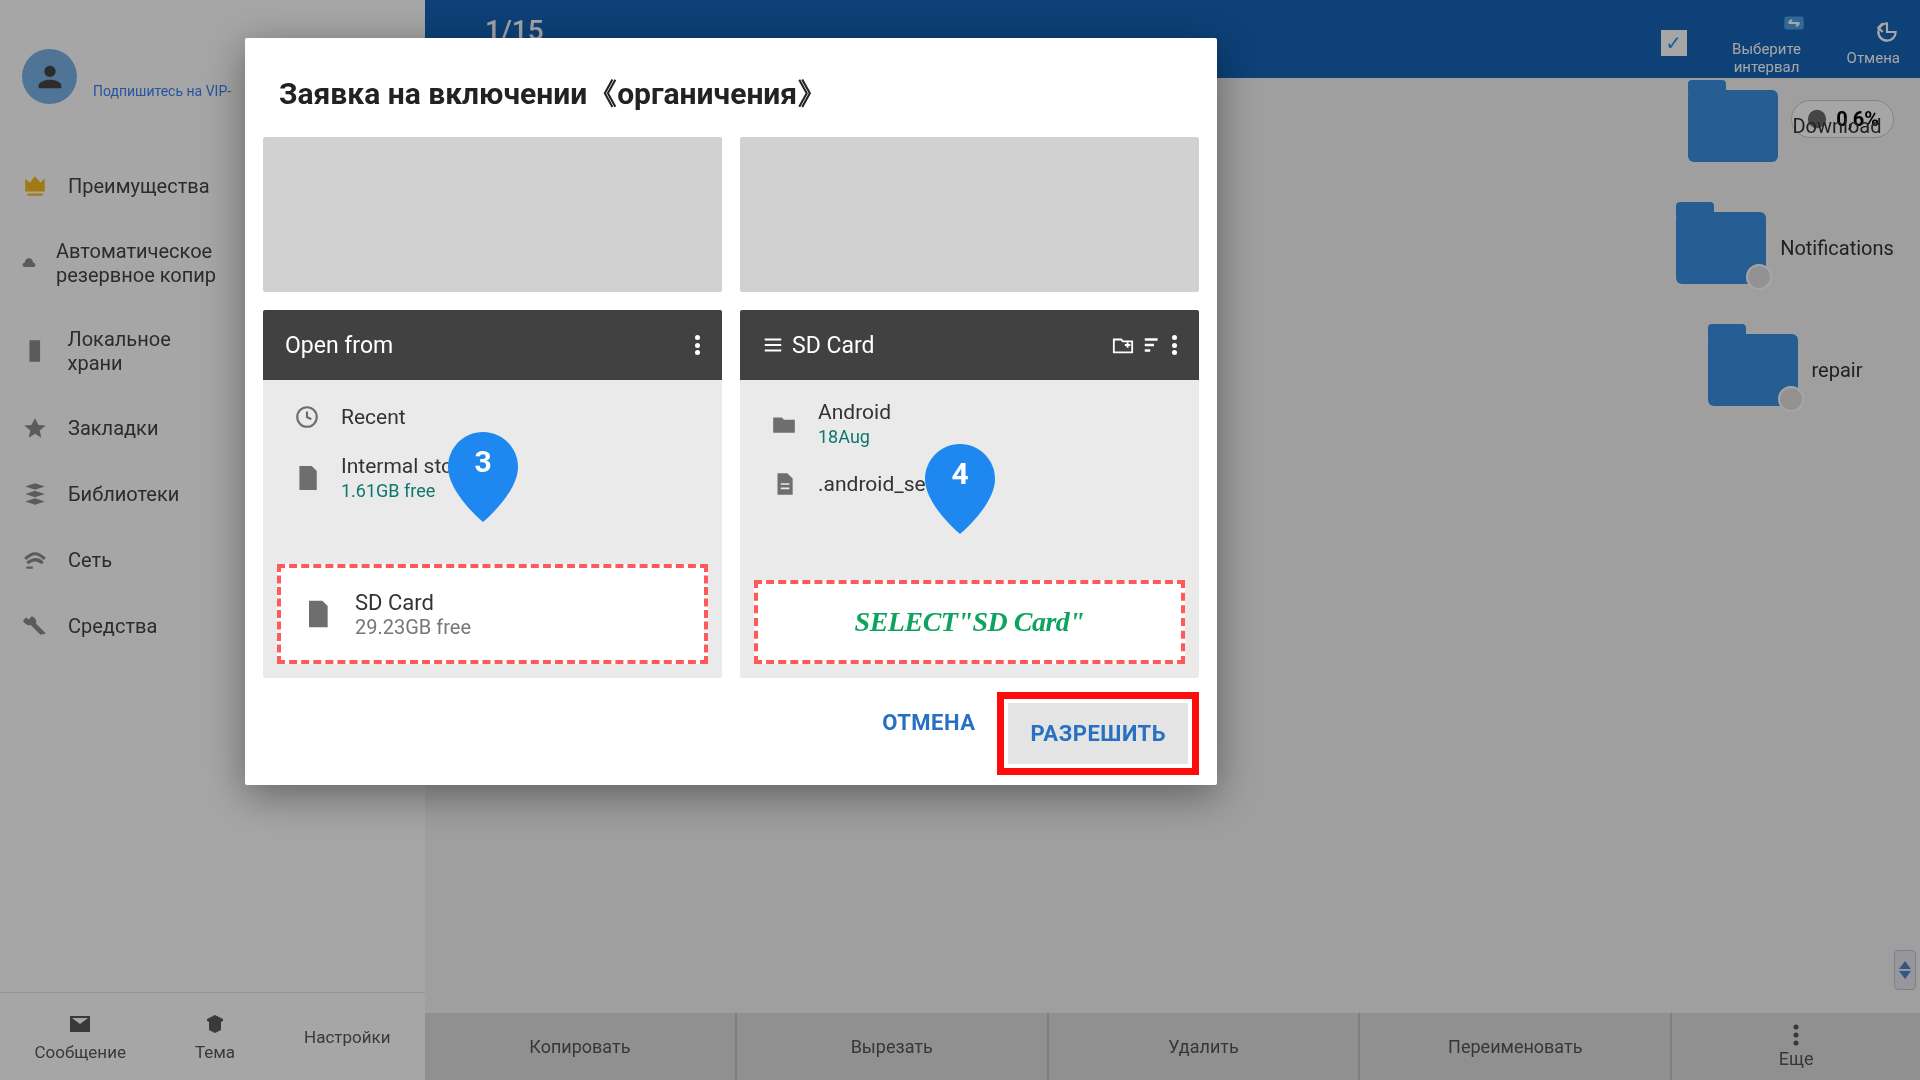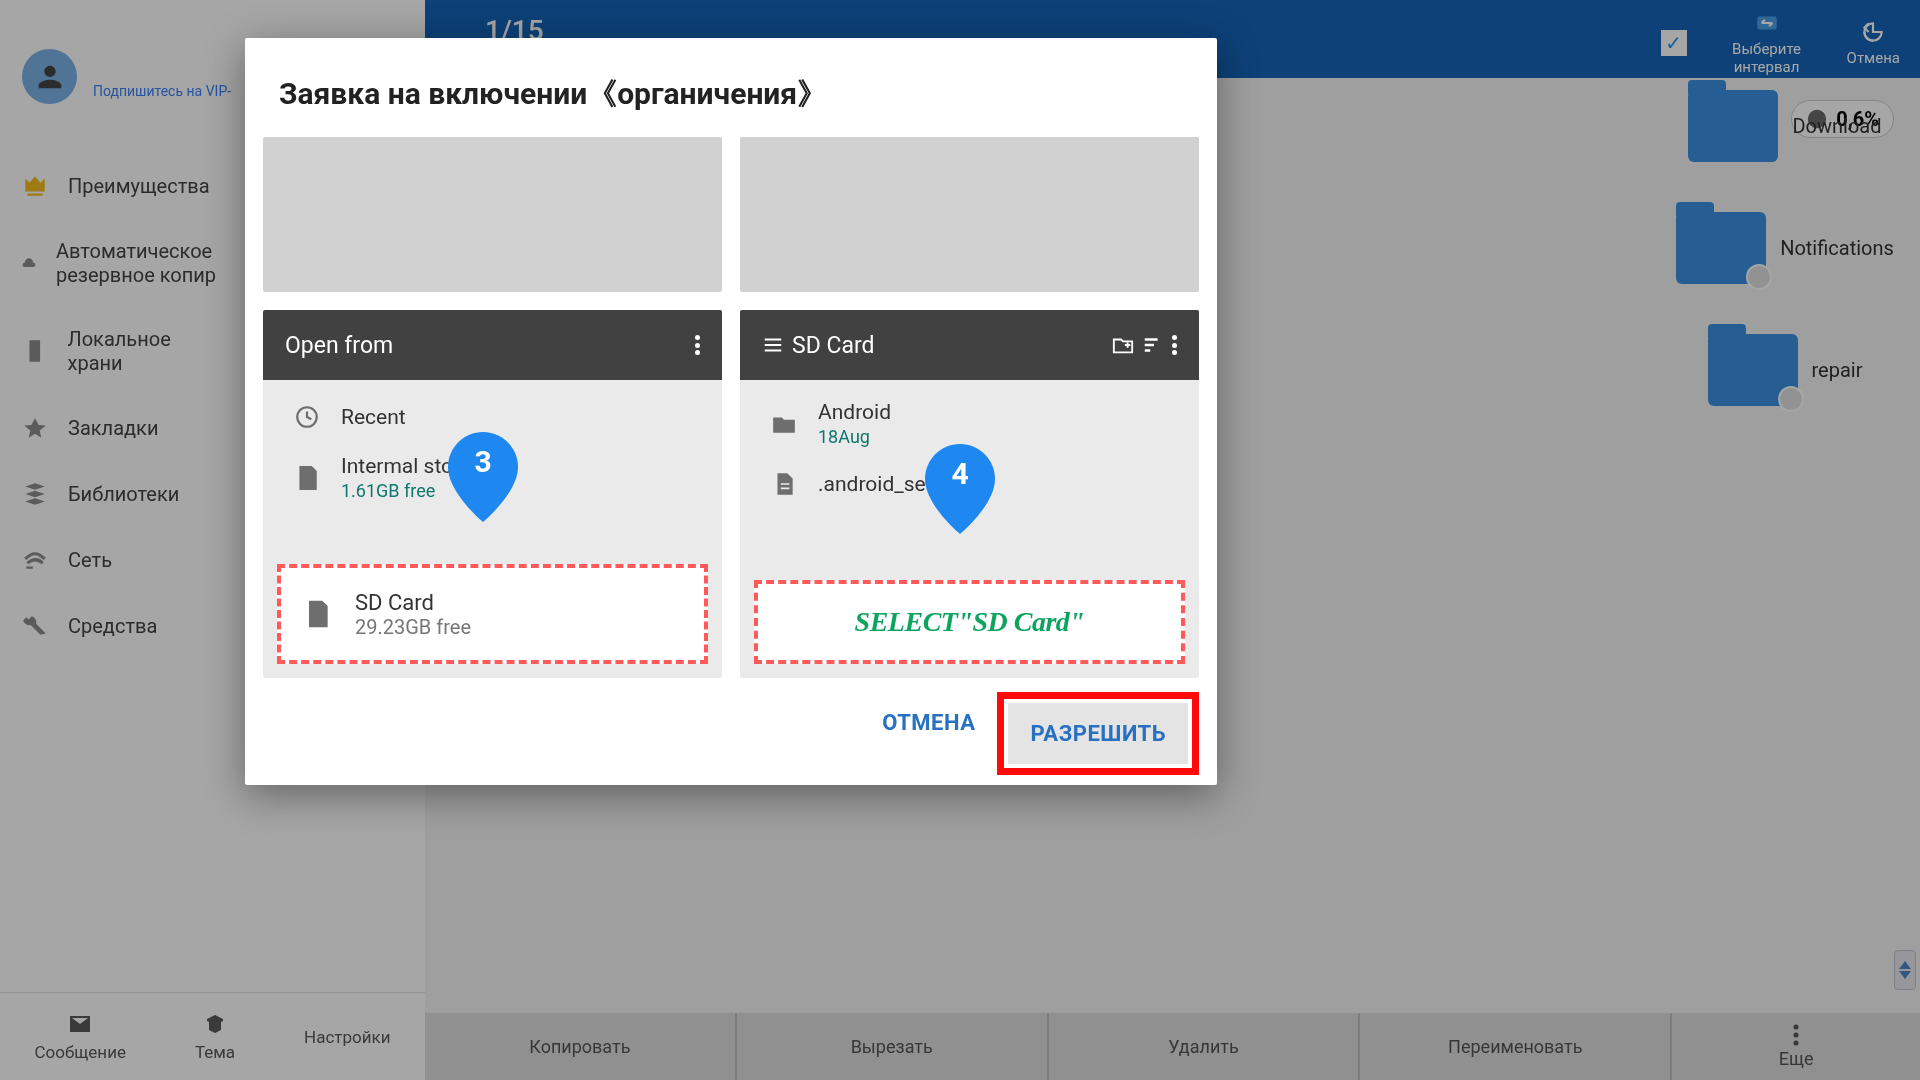--- a/index.html
+++ b/index.html
@@ -19,21 +19,21 @@
   .bg-nav-item svg { width:26px; height:26px; fill:#8c8c8c; }
   .bg-nav-item.crown svg { fill:#f5bd23; }
   
   .bg-bottombar { position:absolute; left:0; bottom:0; width:425px; height:88px; background:#fff; border-top:1px solid #e0e0e0; display:flex; align-items:center; justify-content:space-around; }
   .bg-bottom-item { display:flex; flex-direction:column; align-items:center; gap:6px; color:#595959; font-size:17px; }
   .bg-bottom-item svg { width:24px; height:24px; fill:#595959; }
   
   .bg-main { position:absolute; left:425px; right:0; top:0; bottom:0; background:#f5f5f5; }
   .bg-main-top { height:78px; background:#1565b8; position:relative; }
   .bg-main-topright { position:absolute; right:20px; top:10px; display:flex; gap:40px; align-items:center; color:#fff; font-size:15px; }
-  .bg-topright-item { display:flex; flex-direction:column; align-items:center; gap:4px; }
+  .bg-topright-item { display:flex; flex-direction:column; align-items:flex-end; gap:4px; }
   .bg-topright-item svg { width:26px; height:26px; fill:#fff; }
   .bg-counter { position:absolute; left:60px; top:14px; color:#fff; font-size:28px; font-weight:500; }
   .bg-checkbox { width:26px; height:26px; background:#fff; display:flex; align-items:center; justify-content:center; color:#2196f3; font-size:20px; }
   
   .bg-percent-badge { position:absolute; right:26px; top:100px; background:#fff; border:1px solid #ccc; border-radius:20px; padding:6px 14px; display:flex; align-items:center; gap:8px; font-weight:700; font-size:20px; }
   .bg-percent-badge svg { width:22px; height:22px; fill:#6b6b6b; }
   
   .bg-folders { position:absolute; right:40px; top:90px; width:190px; display:flex; flex-direction:column; gap:50px; align-items:center; }
   .bg-folder { display:flex; flex-direction:row; align-items:center; gap:14px; }
   .bg-folder-icon { width:90px; height:72px; background:#3b90e0; border-radius:6px; position:relative; }

